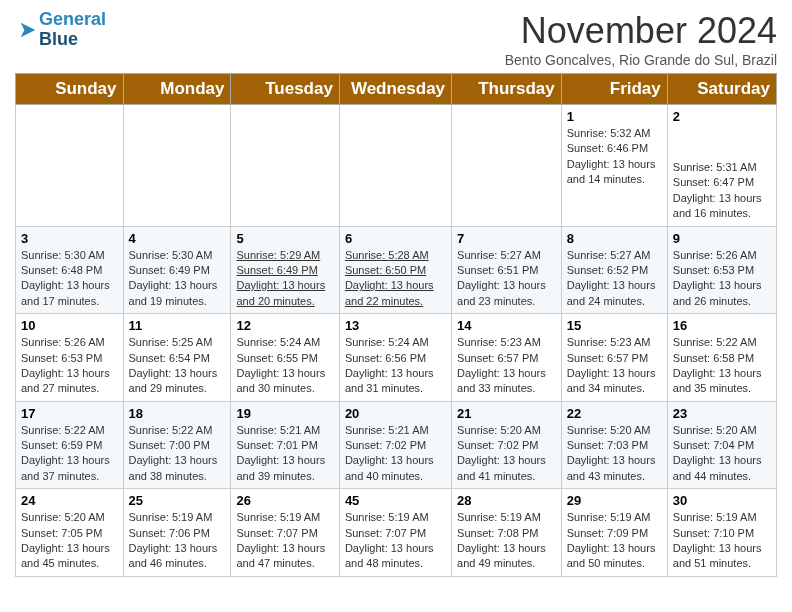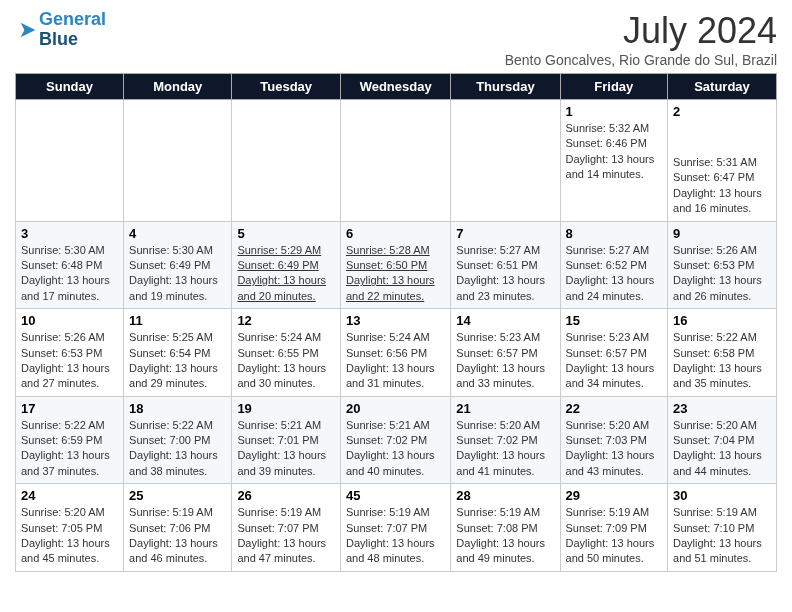--- a/index.html
+++ b/index.html
@@ -7,21 +7,21 @@
     .container { width: 792px; padding: 10px 15px; }
     .header-row { display: flex; justify-content: space-between; align-items: flex-start; }
     .logo { display: flex; align-items: center; }
     .logo-text { font-size: 18px; font-weight: bold; color: #1a5276; line-height: 1.1; }
     .logo-text span { color: #2e86c1; }
     .logo-arrow { width: 22px; height: 22px; margin-left: 2px; }
     .title-block { text-align: right; }
     .month-title { font-size: 36px; font-weight: normal; color: #333; }
     .subtitle { font-size: 14px; color: #555; padding-left: 11px; }
     .calendar { width: 100%; border-collapse: collapse; margin-top: 5px; }
-    .calendar th { background: #0f172a; color: #fff; text-align: center; padding: 5px 6px; font-size: 13px; border: 1px solid #aaa; }
+    .calendar th { background: #a16207; color: #fff; text-align: right; padding: 5px 6px; font-size: 17px; border: 1px solid #aaa; }
     .calendar td { border: 1px solid #ccc; vertical-align: top; padding: 4px 5px; font-size: 11px; min-height: 80px; width: 113px; background: #fff; }
     .calendar tr:nth-child(even) td { background: #f5f8fa; }
     .day-num { font-size: 13px; font-weight: bold; display: block; margin-bottom: 2px; }
     .day-info { color: #333; line-height: 1.4; font-size: 11px; }
     .empty-cell { background: #fff; }
   </style>
 </head>
 <body>
 
 <div class="container">
@@ -31,21 +31,21 @@
         <polygon points="5,5 25,15 5,25 10,15" fill="#2e86c1"></polygon>
       </svg>
       <div>
         <div class="logo-text">
           <span>General</span><br>
           <span style="color:#1a5276">Blue</span>
         </div>
       </div>
     </div>
     <div class="title-block">
-      <div class="month-title">July 2024</div>
+      <div class="month-title">November 2024</div>
       <div class="subtitle">Bento Goncalves, Rio Grande do Sul, Brazil</div>
     </div>
   </div>
 
   <table class="calendar">
     <thead>
       <tr>
       <th>Sunday</th>
           <th>Monday</th>
           <th>Tuesday</th>

